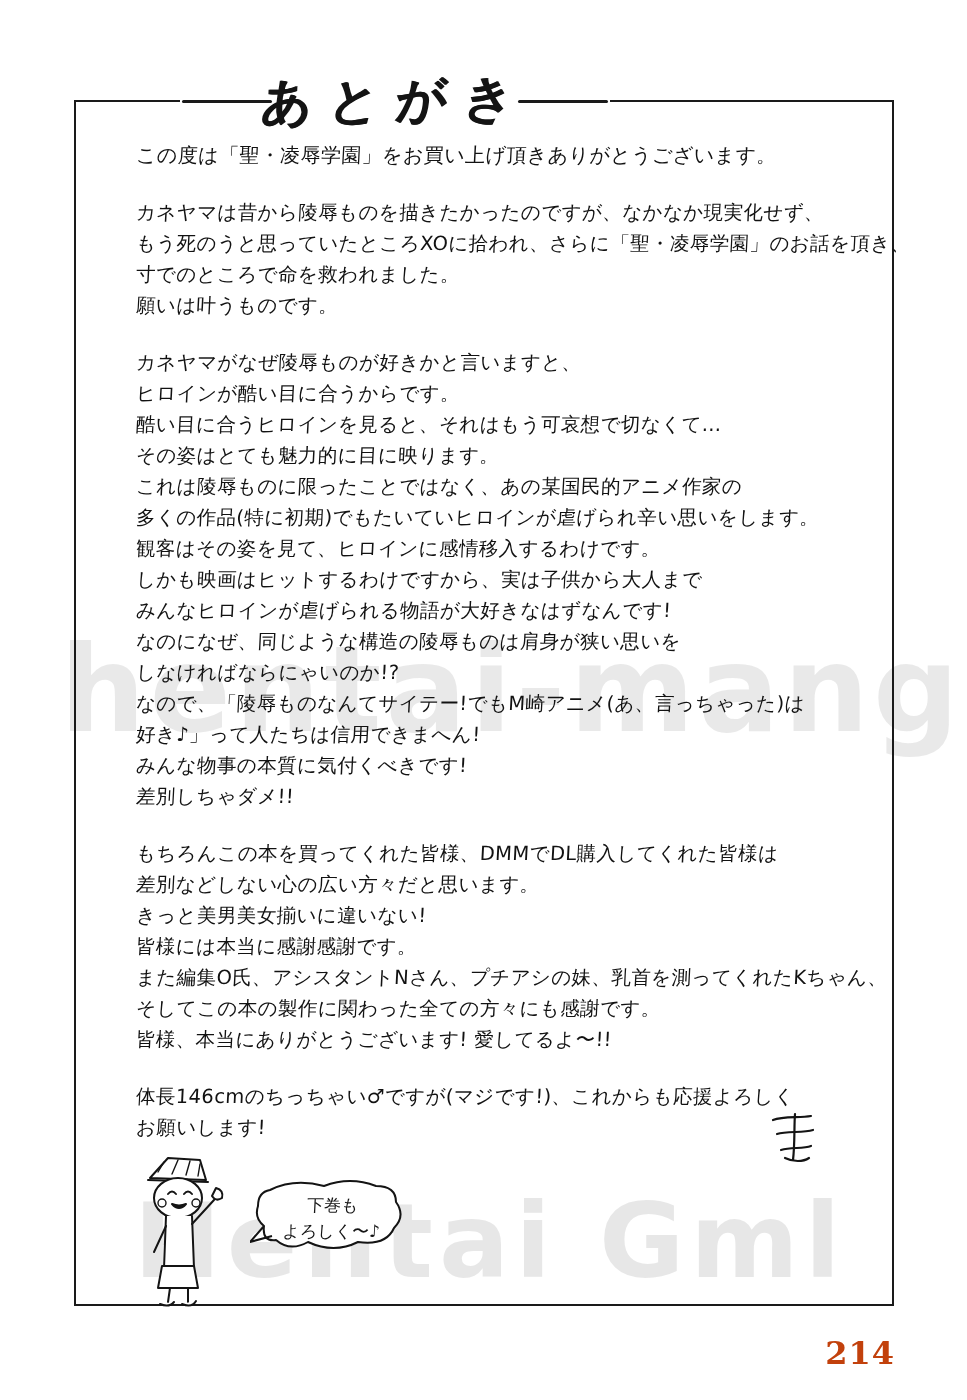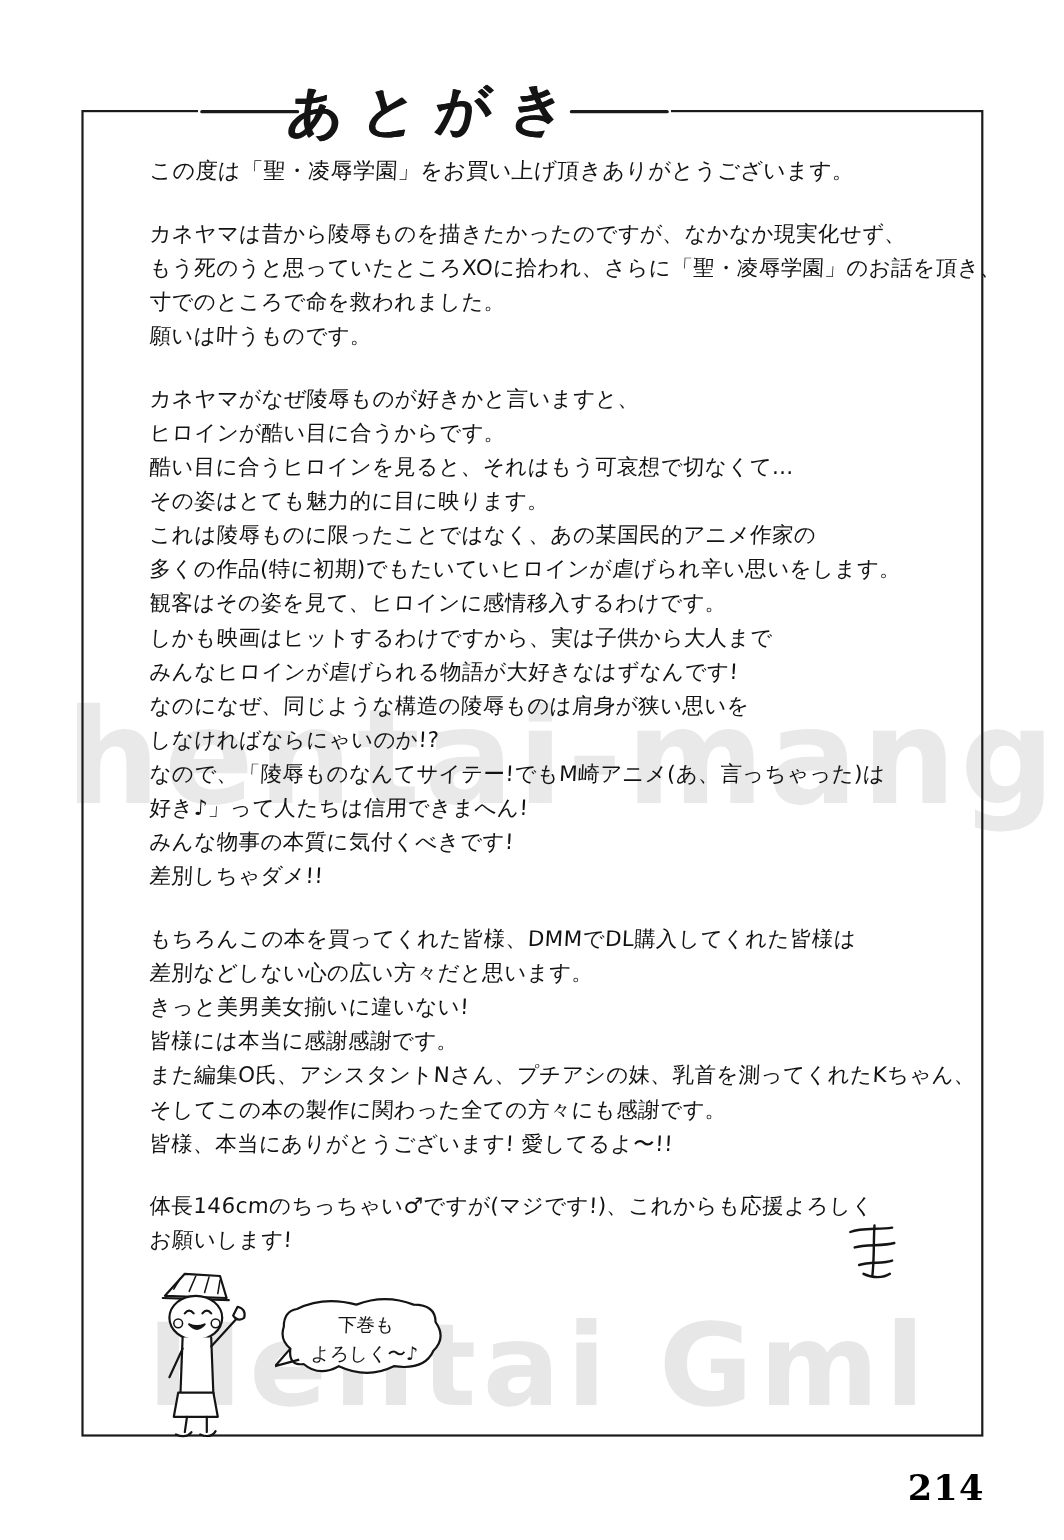--- a/index.html
+++ b/index.html
@@ -155,21 +155,21 @@
   }
 
   
   .page-number {
     position: absolute;
     right: 72px;
     bottom: 28px;
     font-family: "DejaVu Serif", serif;
     font-size: 32px;
     font-weight: 700;
-    color: #000000;
+    color: #c2410c;
     letter-spacing: 1px;
   }
 </style>
 </head>
 <body>
 
 <div id="page">
 
   <div class="watermark">hentai-manga</div>
   <div class="watermark two">Hentai Gml</div>

